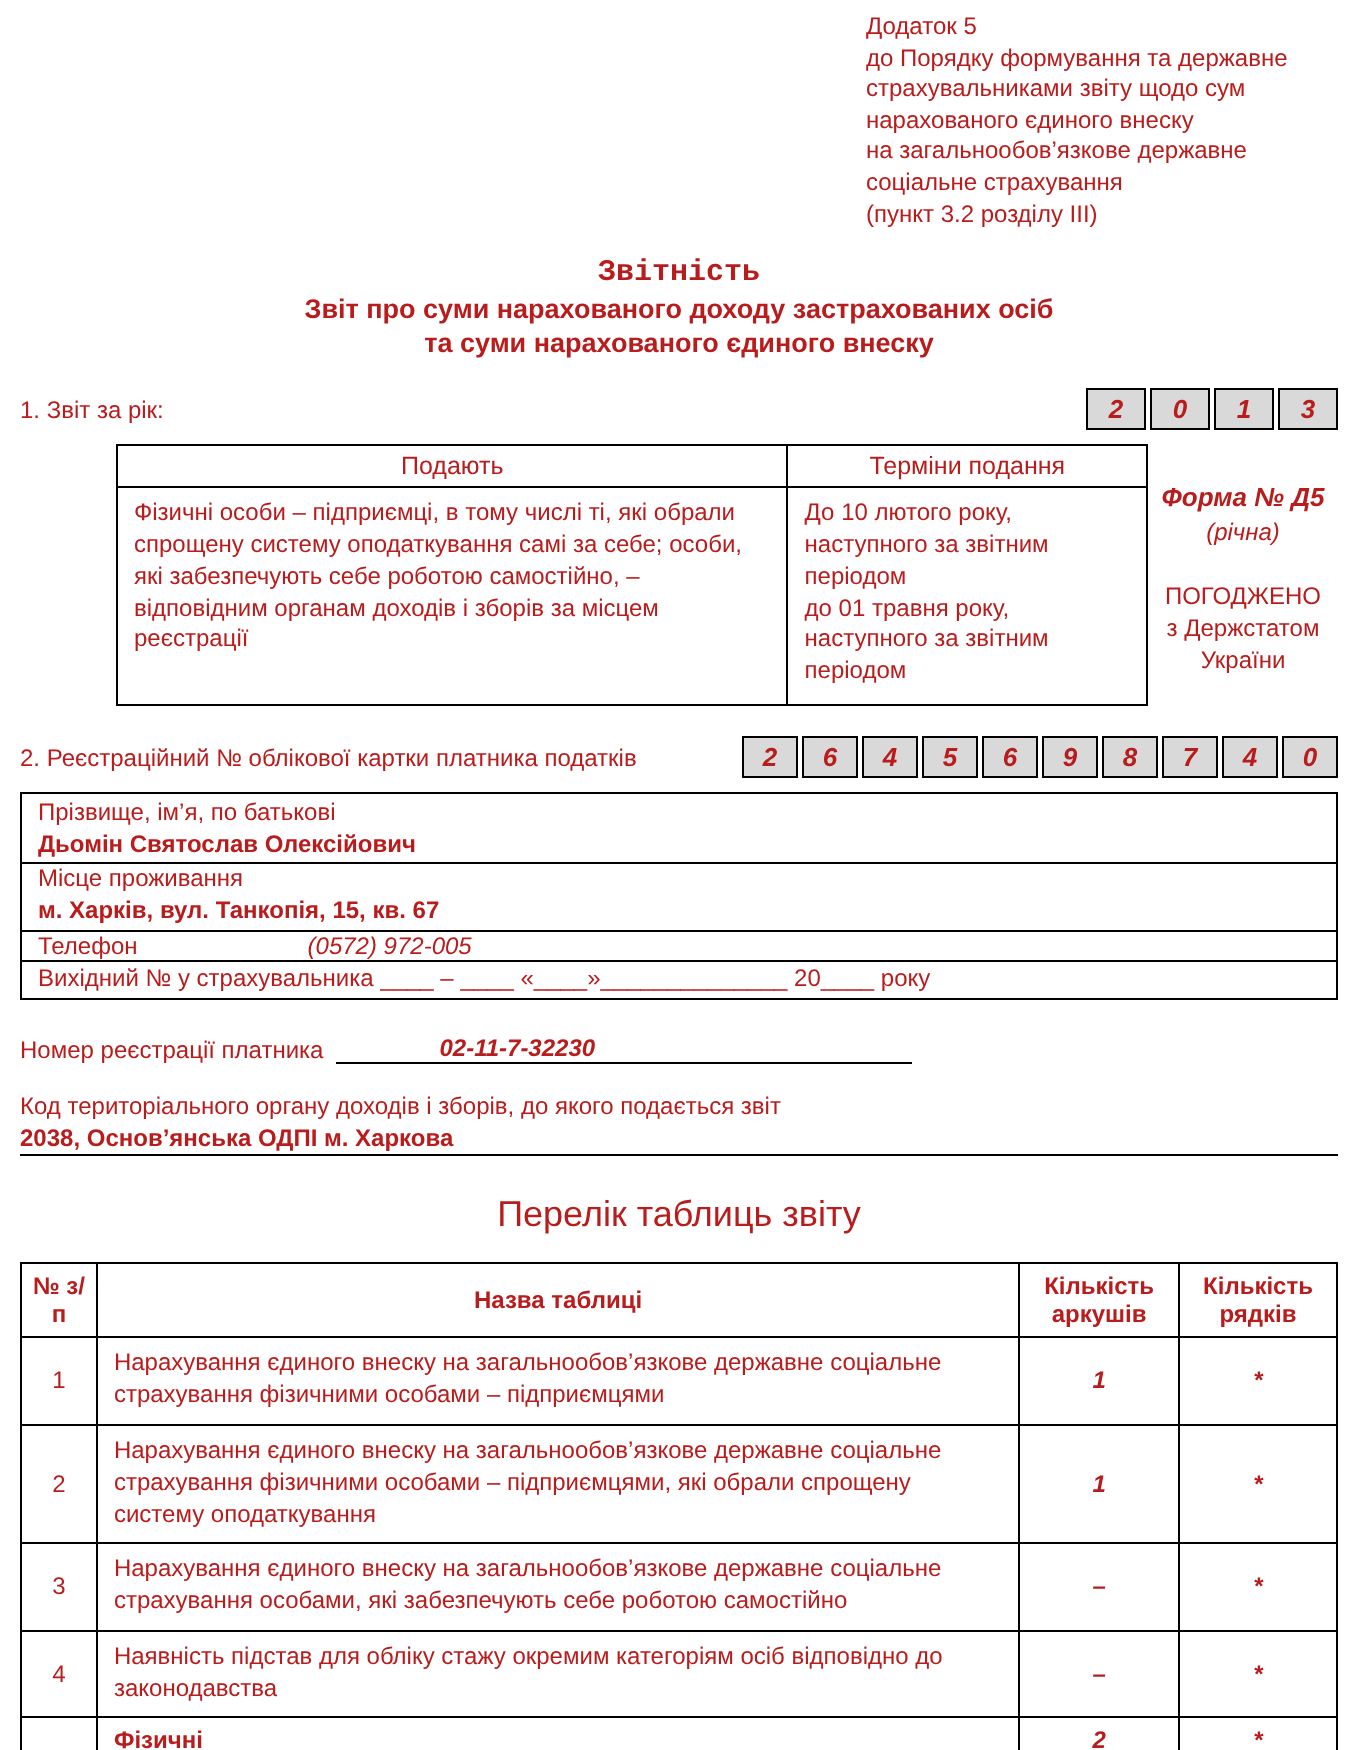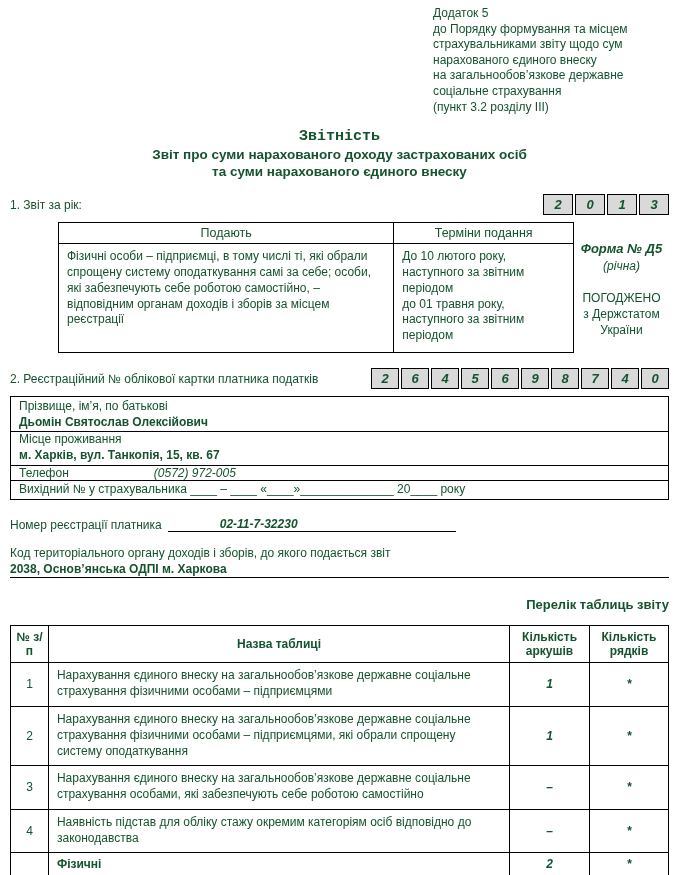--- a/index.html
+++ b/index.html
@@ -1,19 +1,19 @@
 <!DOCTYPE html>
 <html><head>
 <meta charset="utf-8">
 <style>
   * { margin:0; padding:0; box-sizing:border-box; }
   html,body { background:#fff; }
   .page {
     width:679px; height:875px; overflow:hidden; position:relative;
-    background:#fff; color:#14532d;
+    background:#fff; color:#b91c1c;
     font-family:"Liberation Sans", sans-serif; font-size:12px;
     padding:6px 10px 0 10px;
   }
   .header-note { margin-left:423px; width:246px; line-height:1.3; }
   .title-block { text-align:center; margin-top:13px; font-weight:bold; }
   .title-main { font-size:15px;font-family:Liberation Mono, monospace; }
   .title-sub { font-size:13.5px; margin-top:2px; }
 
   .year-row { display:flex; justify-content:space-between; align-items:center; margin-top:15px; }
   .digit-boxes { display:flex; gap:2px; }
@@ -48,21 +48,21 @@
 
   .reg-row { display:flex; align-items:flex-end; margin-top:17px; }
   .reg-row .lbl { white-space:nowrap; }
   .reg-row .val {
     width:288px; border-bottom:1px solid #000; margin-left:6px;
     font-weight:bold; font-style:italic; padding-left:52px;
   }
   .terr-block { margin-top:14px; }
   .terr-value { font-weight:bold; border-bottom:1px solid #000; margin-top:2px; padding-bottom:1px; }
 
-  .list-title { text-align:right; font-weight:bold; font-size:13px; margin-top:19px; }
+  .list-title { text-align:center; font-weight:normal; font-size:18px; margin-top:19px; }
 
   table.list-table { width:659px; border-collapse:collapse; margin-top:13px; }
   table.list-table th, table.list-table td { border:1.5px solid #000; vertical-align:middle; }
   table.list-table th { font-weight:bold; padding:4px 3px; line-height:1.2; }
   .c-num { width:38px; text-align:center; }
   .c-name { width:462px; text-align:left; padding:4px 8px; line-height:1.35; }
   th.c-name { text-align:center; }
   .c-sheets { width:80px; text-align:center; }
   .c-lines { width:79px; text-align:center; }
   td.c-name { padding:4px 8px 6px 8px; }
@@ -70,21 +70,21 @@
   tr.total-row td { font-weight:bold; padding:3px 8px; }
   tr.total-row td.c-sheets, tr.total-row td.c-lines { font-style:italic; text-align:center; }
 </style>
 </head>
 <body>
 
 <div class="page">
 
   <div class="header-note">
     <div>Додаток 5</div>
-    <div>до Порядку формування та місцем</div>
+    <div>до Порядку формування та державне</div>
     <div>страхувальниками звіту щодо сум</div>
     <div>нарахованого єдиного внеску</div>
     <div>на загальнообов’язкове державне</div>
     <div>соціальне страхування</div>
     <div>(пункт 3.2 розділу III)</div>
   </div>
 
   <div class="title-block">
     <div class="title-main">Звітність</div>
     <div class="title-sub">Звіт про суми нарахованого доходу застрахованих осіб</div>

